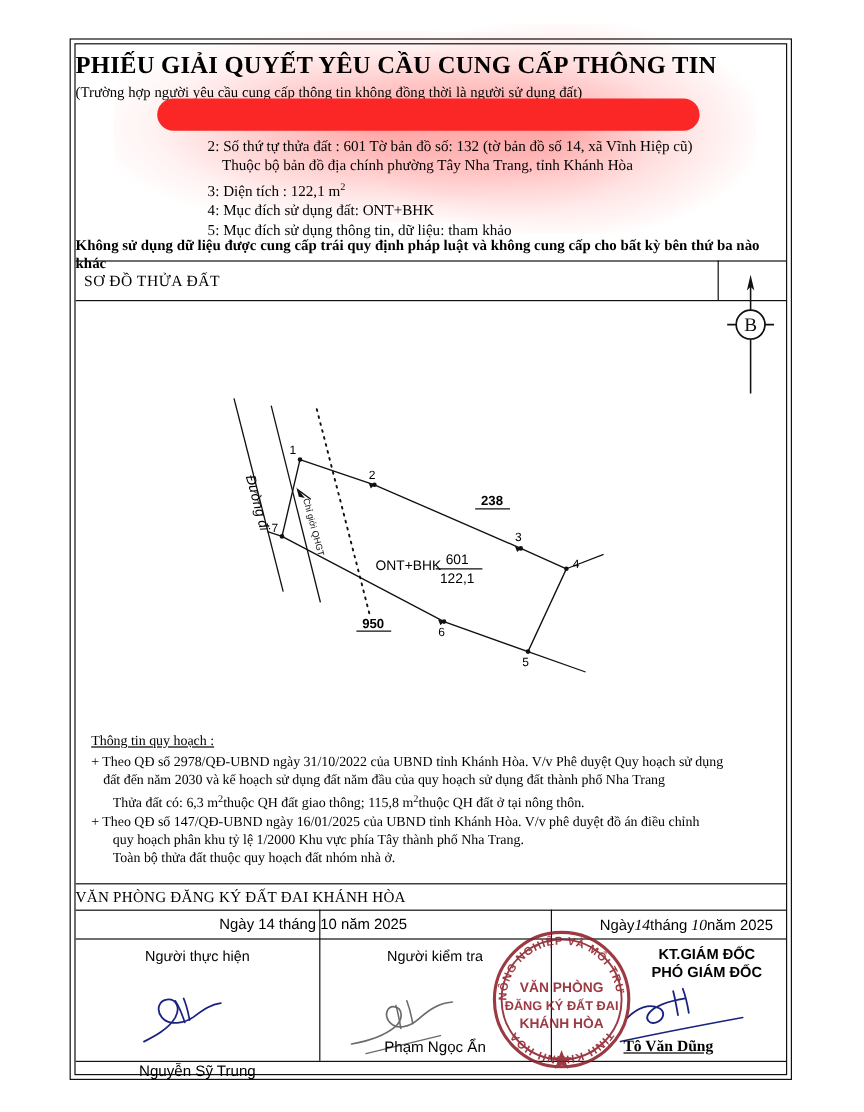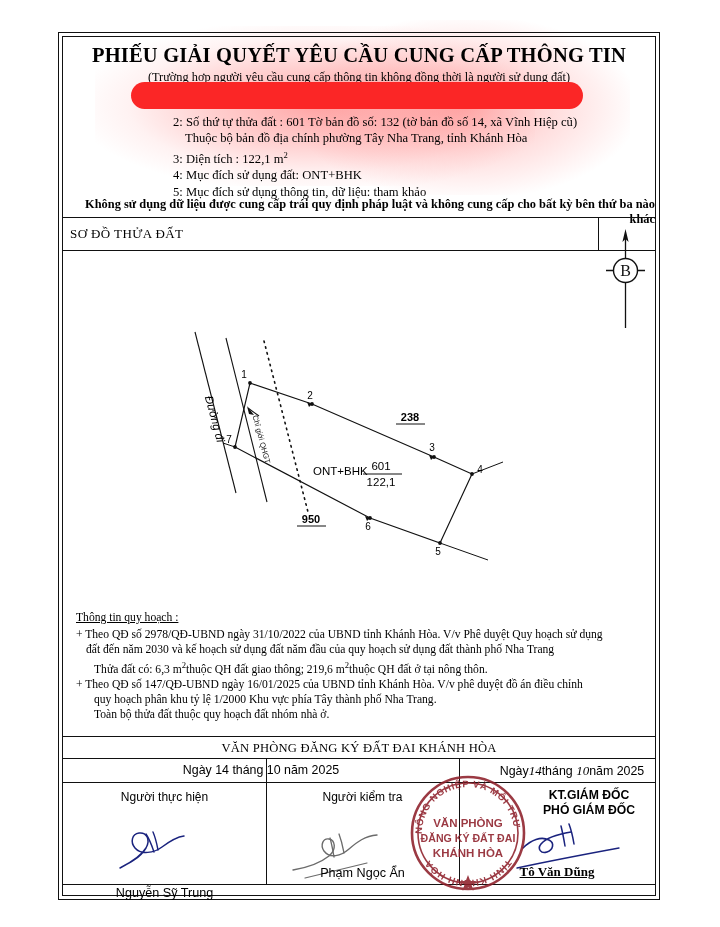--- a/index.html
+++ b/index.html
@@ -62,21 +62,21 @@
         rgba(255,255,255,0) 75%);
     pointer-events: none;
   }
 
   
   #header-block {
     position: absolute;
     left: 63px;
     top: 37px;
     width: 592px;
-    text-align: center;
+    text-align: left;
   }
   #main-title {
     font-size: 20.5px;
     font-weight: bold;
     letter-spacing: 0.2px;
     margin-top: 7px;
     white-space: nowrap;
   }
   #sub-title {
     font-size: 12.3px;
@@ -108,21 +108,21 @@
     white-space: nowrap;
   }
   .info-line.indent2 { padding-left: 122px; }
   .sup { font-size: 8.6px; vertical-align: super; }
 
   #warning-line {
     position: absolute;
     left: 63px;
     top: 197px;
     width: 592px;
-    text-align: right;
+    text-align: left;
     font-size: 12.4px;
     font-weight: bold;
   }
 
   
   .hline {
     position: absolute;
     background: #111;
     height: 1.2px;
   }
@@ -191,21 +191,20 @@
   .pl-line { white-space: nowrap; }
   .pl-ind1 { padding-left: 10px; }
   .pl-ind2 { padding-left: 18px; }
 
   
   #office-name {
     position: absolute;
     left: 63px;
     top: 741px;
     width: 592px;
-    text-align: center;
     font-size: 12.6px;
     letter-spacing: 0.2px;
   }
   .date-cell {
     position: absolute;
     font-family: "Liberation Sans", sans-serif;
     font-size: 12.4px;
     text-align: center;
   }
   .role-cell {
@@ -341,21 +340,21 @@
 
   <polygon points="249,164 244,162 246,167" fill="#111"></polygon>
   <polygon points="371,217 366,215 368,220" fill="#111"></polygon>
   <polygon points="307,278 302,276 304,281" fill="#111"></polygon>
 </svg>
 
 <div id="planning-block">
   <div id="planning-title">Thông tin quy hoạch :</div>
   <div class="pl-line">+ Theo QĐ số 2978/QĐ-UBND ngày 31/10/2022 của UBND tỉnh Khánh Hòa. V/v Phê duyệt Quy hoạch sử dụng</div>
   <div class="pl-line pl-ind1">đất đến năm 2030 và kế hoạch sử dụng đất năm đầu của quy hoạch sử dụng đất thành phố Nha Trang</div>
-  <div class="pl-line pl-ind2"><span>Thửa đất có: 6,3 m</span><span class="sup">2</span><span>thuộc QH đất giao thông; 219,6 m</span><span class="sup">2</span><span>thuộc QH đất ở tại nông thôn.</span></div>
+  <div class="pl-line pl-ind2"><span>Thửa đất có: 6,3 m</span><span class="sup">2</span><span>thuộc QH đất giao thông; 115,8 m</span><span class="sup">2</span><span>thuộc QH đất ở tại nông thôn.</span></div>
   <div class="pl-line">+ Theo QĐ số 147/QĐ-UBND ngày 16/01/2025 của UBND tỉnh Khánh Hòa. V/v phê duyệt đồ án điều chỉnh</div>
   <div class="pl-line pl-ind2">quy hoạch phân khu tỷ lệ 1/2000 Khu vực phía Tây thành phố Nha Trang.</div>
   <div class="pl-line pl-ind2">Toàn bộ thửa đất thuộc quy hoạch đất nhóm nhà ở.</div>
 </div>
 
 <div class="hline" style="left:63px; top:736px; width:592px;"></div>
 <div class="hline" style="left:63px; top:758px; width:592px;"></div>
 <div class="hline" style="left:63px; top:782px; width:592px;"></div>
 <div class="hline" style="left:63px; top:884px; width:592px;"></div>
 <div class="vline" style="left:266px; top:758px; height:126px;"></div>

